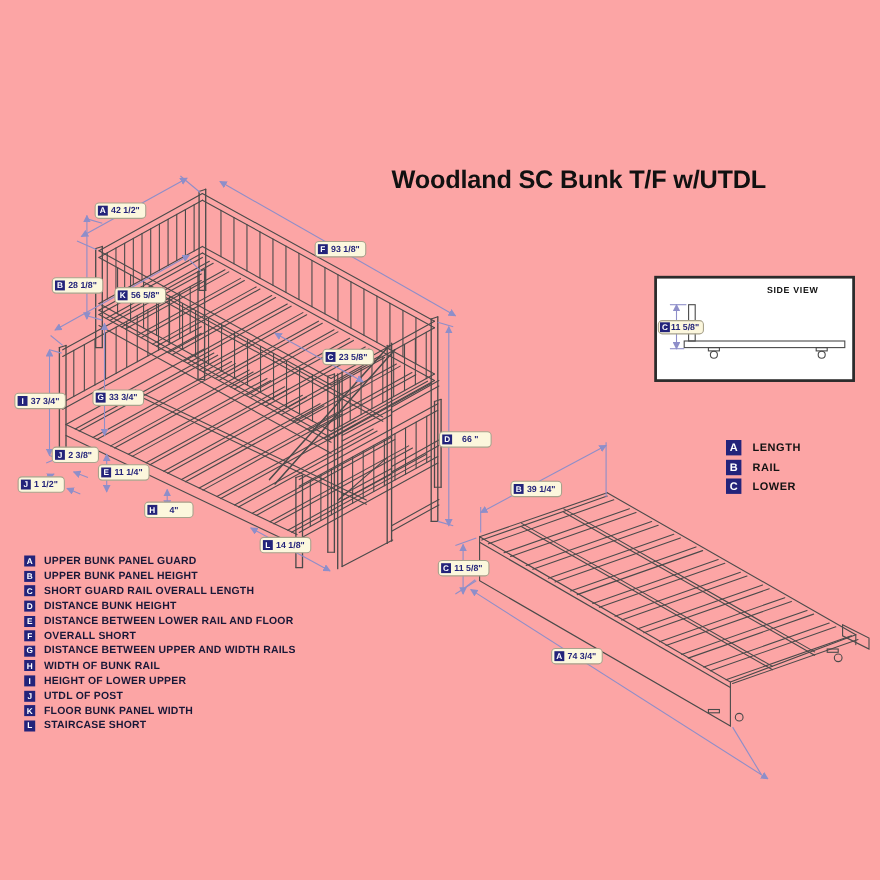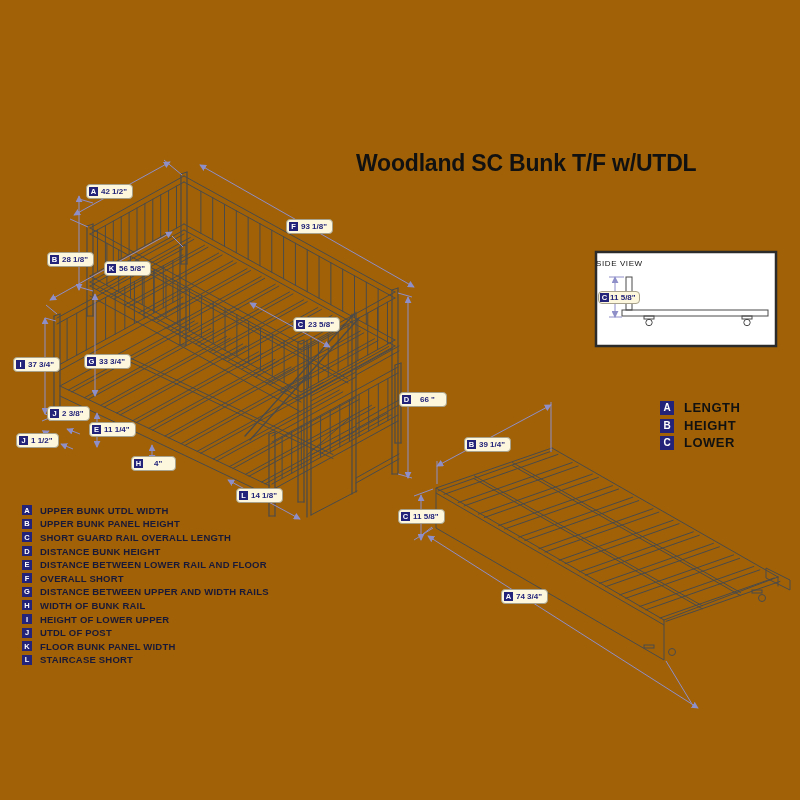--- a/index.html
+++ b/index.html
@@ -1,31 +1,31 @@
 <!DOCTYPE html>
 <html><head>
 <meta charset="utf-8">
 <style>
   html,body{margin:0;padding:0;background:#fff;}
-  .page{position:relative;width:800px;height:800px;background:#a16207;overflow:hidden;
+  .page{position:relative;width:800px;height:800px;background:#fca5a5;overflow:hidden;
         font-family:"Liberation Sans",sans-serif;}
   svg{position:absolute;left:0;top:0;z-index:1;}
   .title{position:absolute;left:356px;top:150px;font-size:23px;font-weight:bold;color:#111;
          white-space:nowrap;z-index:4;letter-spacing:-0.2px;}
   .dim{position:absolute;display:flex;align-items:center;gap:3px;background:#fcf7dd;
        border:1px solid #a8a28c;border-radius:4px;padding:1px 5px 1px 2px;height:11px;z-index:6;}
   .dim .b{background:#23237a;color:#fff;font-weight:bold;font-size:7.5px;width:9px;height:9px;
           line-height:9px;text-align:center;flex:none;}
   .dim .v{color:#23237a;font-weight:bold;font-size:8px;white-space:nowrap;line-height:9px;}
-  .sv-title{position:absolute;left:596px;top:259px;width:148px;text-align:left;font-size:8px;
-            font-weight:normal;color:#111;letter-spacing:0.6px;z-index:6;}
+  .sv-title{position:absolute;left:596px;top:259px;width:148px;text-align:right;font-size:8px;
+            font-weight:bold;color:#111;letter-spacing:0.6px;z-index:6;}
   .key-row{position:absolute;display:flex;align-items:center;gap:10px;z-index:6;}
   .key-badge{width:14px;height:14px;background:#23237a;color:#fff;font-size:10px;font-weight:bold;
              display:flex;align-items:center;justify-content:center;flex:none;}
-  .key-label{font-size:13px;font-weight:bold;color:#111;letter-spacing:0.5px;white-space:nowrap;}
+  .key-label{font-size:10px;font-weight:bold;color:#111;letter-spacing:0.5px;white-space:nowrap;}
   .legend{position:absolute;left:22px;top:505px;z-index:6;}
   .legend-row{display:flex;align-items:center;gap:8px;height:10.5px;margin-bottom:3.1px;}
   .legend-badge{width:10px;height:10px;background:#23237a;color:#fff;font-size:7.5px;font-weight:bold;
                 display:flex;align-items:center;justify-content:center;flex:none;}
   .legend-text{font-size:9.5px;font-weight:bold;color:#181838;letter-spacing:0.2px;white-space:nowrap;}
 </style>
 </head>
 <body>
 
 <div class="page">
@@ -425,31 +425,31 @@
     </div>
 
   <div class="sv-title">SIDE VIEW</div>
 
   <div class="key-row" style="left:660px;top:400px">
       <span class="key-badge">A</span>
       <span class="key-label">LENGTH</span>
     </div>
   <div class="key-row" style="left:660px;top:418px">
       <span class="key-badge">B</span>
-      <span class="key-label">HEIGHT</span>
+      <span class="key-label">RAIL</span>
     </div>
   <div class="key-row" style="left:660px;top:435px">
       <span class="key-badge">C</span>
       <span class="key-label">LOWER</span>
     </div>
 
   <div class="legend">
     <div class="legend-row">
         <span class="legend-badge">A</span>
-        <span class="legend-text">UPPER BUNK UTDL WIDTH</span>
+        <span class="legend-text">UPPER BUNK PANEL GUARD</span>
       </div>
     <div class="legend-row">
         <span class="legend-badge">B</span>
         <span class="legend-text">UPPER BUNK PANEL HEIGHT</span>
       </div>
     <div class="legend-row">
         <span class="legend-badge">C</span>
         <span class="legend-text">SHORT GUARD RAIL OVERALL LENGTH</span>
       </div>
     <div class="legend-row">

